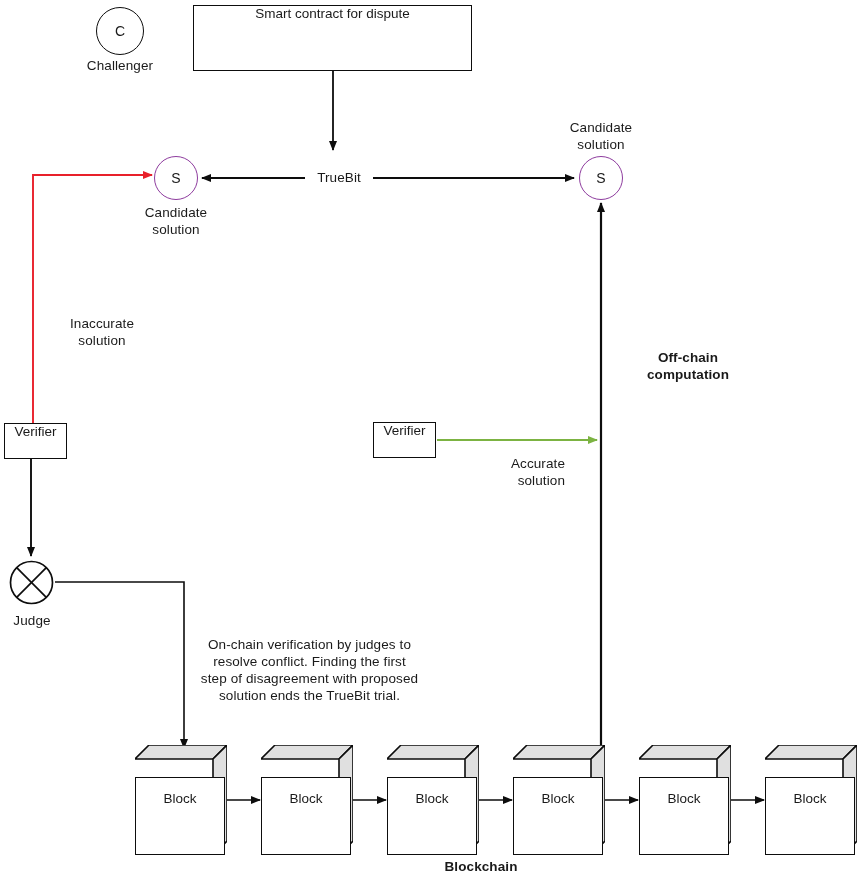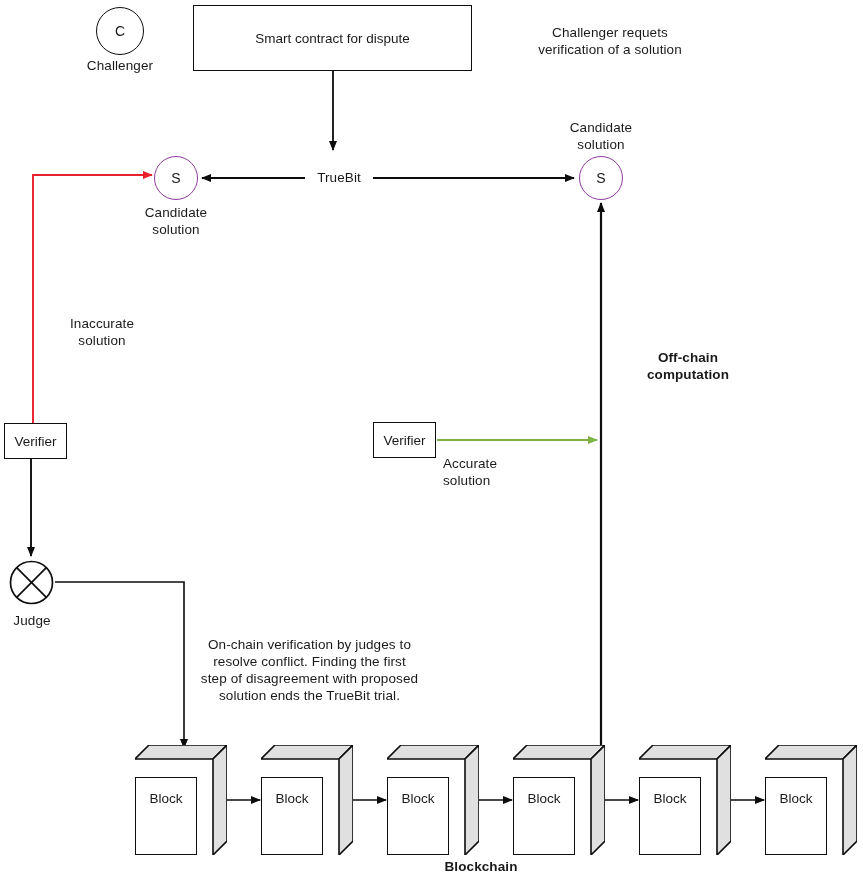--- a/index.html
+++ b/index.html
@@ -25,41 +25,41 @@
     white-space:pre-line;
     letter-spacing:0.1px;
   }
   .lbl.bold { font-weight:bold; }
   .node-box {
     position:absolute;
     background:#ffffff;
     border:1.6px solid #0d0d0d;
     box-sizing:border-box;
     display:flex;
-    align-items:center;
+    align-items:flex-start;
     justify-content:center;
     font-size:13.5px;
     color:#1a1a1a;
   }
   .node-circle {
     position:absolute;
     border-radius:50%;
     background:#ffffff;
     box-sizing:border-box;
     display:flex;
     align-items:center;
     justify-content:center;
     font-size:14px;
     color:#1a1a1a;
   }
   .cube { position:absolute; }
   .cube .face-front {
     position:absolute;
     left:0; bottom:0;
-    width:62px; height:78px;
+    width:90px; height:78px;
     background:#ffffff;
     border:1.6px solid #0d0d0d;
     box-sizing:border-box;
     display:flex; align-items:flex-start; justify-content:center;
     font-size:13.5px;
     color:#1a1a1a;
     padding-top:13px;
   }
 </style>
 </head>
@@ -156,22 +156,20 @@
 
   <div class="node-circle" style="left:96px; top:7px; width:48px; height:48px; border:1.8px solid #0d0d0d;">
     <span>C</span>
   </div>
   <div class="lbl" style="left:70px; top:57px; width:100px;">Challenger</div>
 
   <div class="node-box" style="left:193px; top:5px; width:279px; height:66px;">
     <span>Smart contract for dispute</span>
   </div>
 
-  <div class="lbl" style="left:495px; top:24px; width:230px;">Challenger requets
-verification of a solution</div>
 
   <div class="node-circle" style="left:154px; top:156px; width:44px; height:44px; border:1.8px solid #8e3c9e;">
     <span>S</span>
   </div>
   <div class="lbl" style="left:116px; top:204px; width:120px;">Candidate
 solution</div>
 
   <div class="lbl" style="left:300px; top:169px; width:78px;">TrueBit</div>
 
 
@@ -189,21 +187,21 @@
 
   <div class="node-box" style="left:4px; top:423px; width:63px; height:36px;">
     <span>Verifier</span>
   </div>
 
 
   <div class="node-box" style="left:373px; top:422px; width:63px; height:36px;">
     <span>Verifier</span>
   </div>
 
-  <div class="lbl" style="left:443px; top:455px; width:122px; text-align:left;">Accurate
+  <div class="lbl" style="left:443px; top:455px; width:122px; text-align:right;">Accurate
 solution</div>
 
   <div class="node-circle" style="left:9px; top:560px; width:45px; height:45px; border:none; padding:0;">
     <svg width="45" height="45">
       <circle cx="22.5" cy="22.5" r="21" fill="#ffffff" stroke="#0d0d0d" stroke-width="1.7"></circle>
       <line x1="7.7" y1="7.7" x2="37.3" y2="37.3" stroke="#0d0d0d" stroke-width="1.7"></line>
       <line x1="37.3" y1="7.7" x2="7.7" y2="37.3" stroke="#0d0d0d" stroke-width="1.7"></line>
     </svg>
   </div>
   <div class="lbl" style="left:-18px; top:612px; width:100px;">Judge</div>

